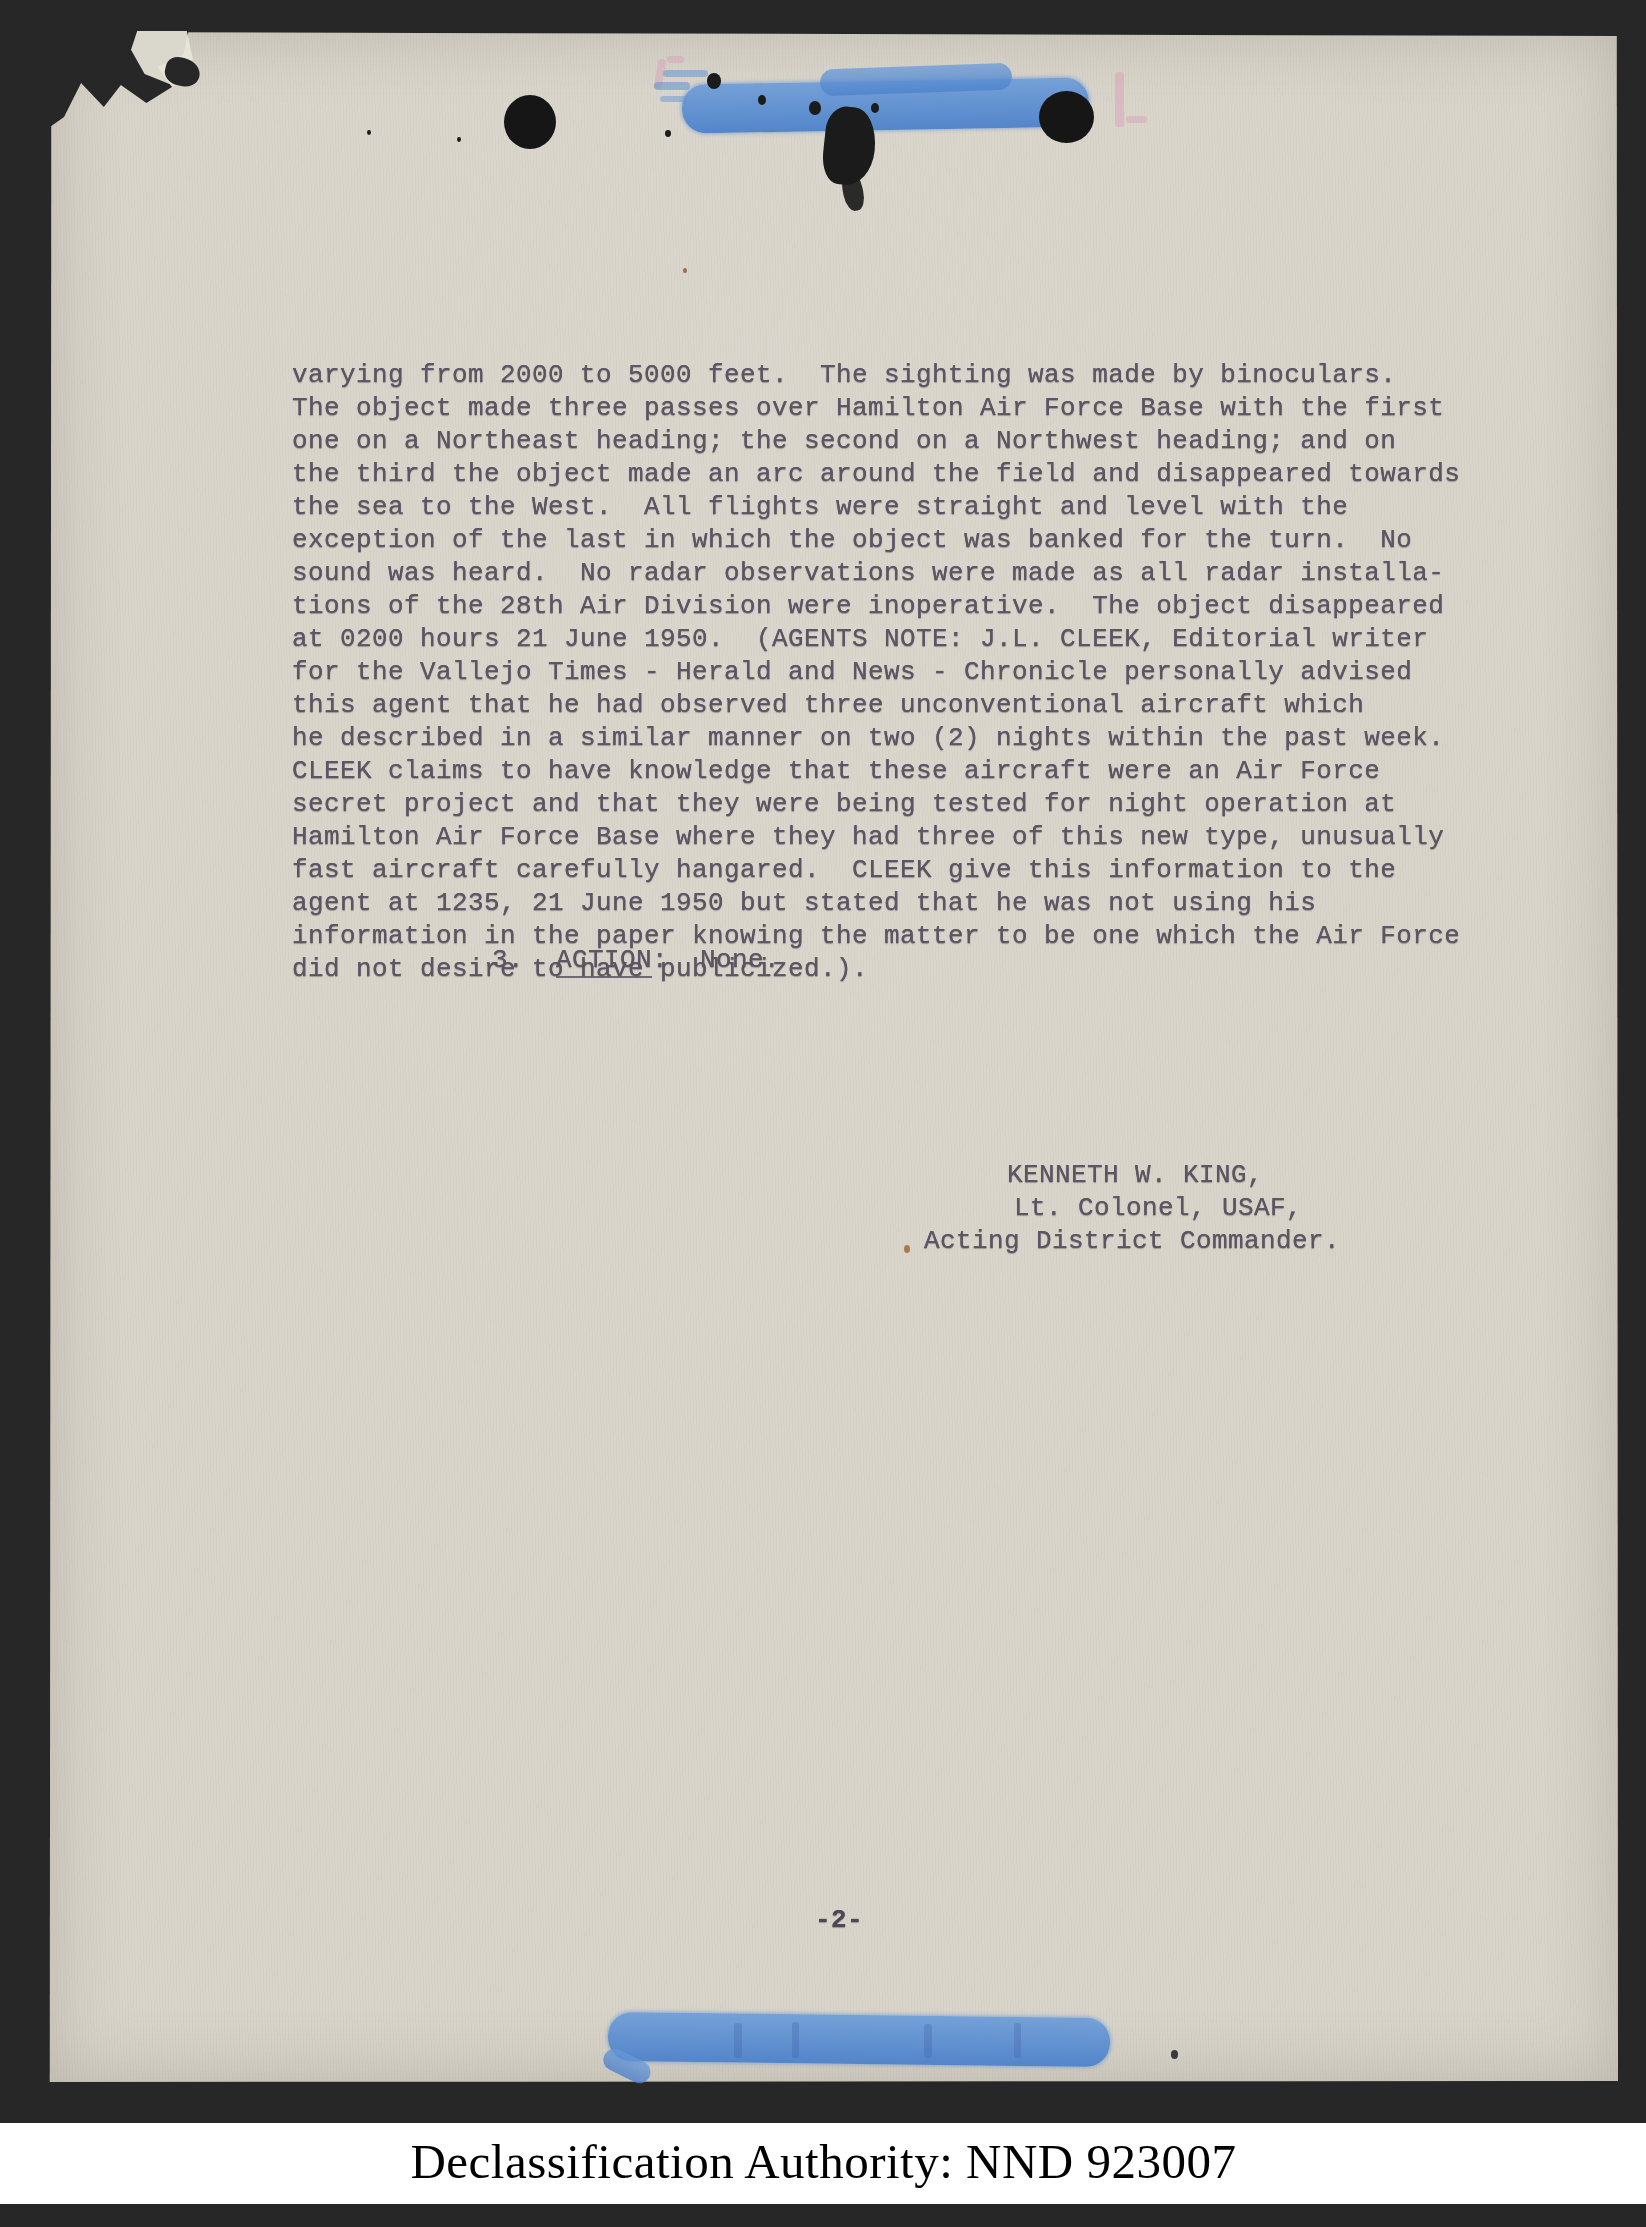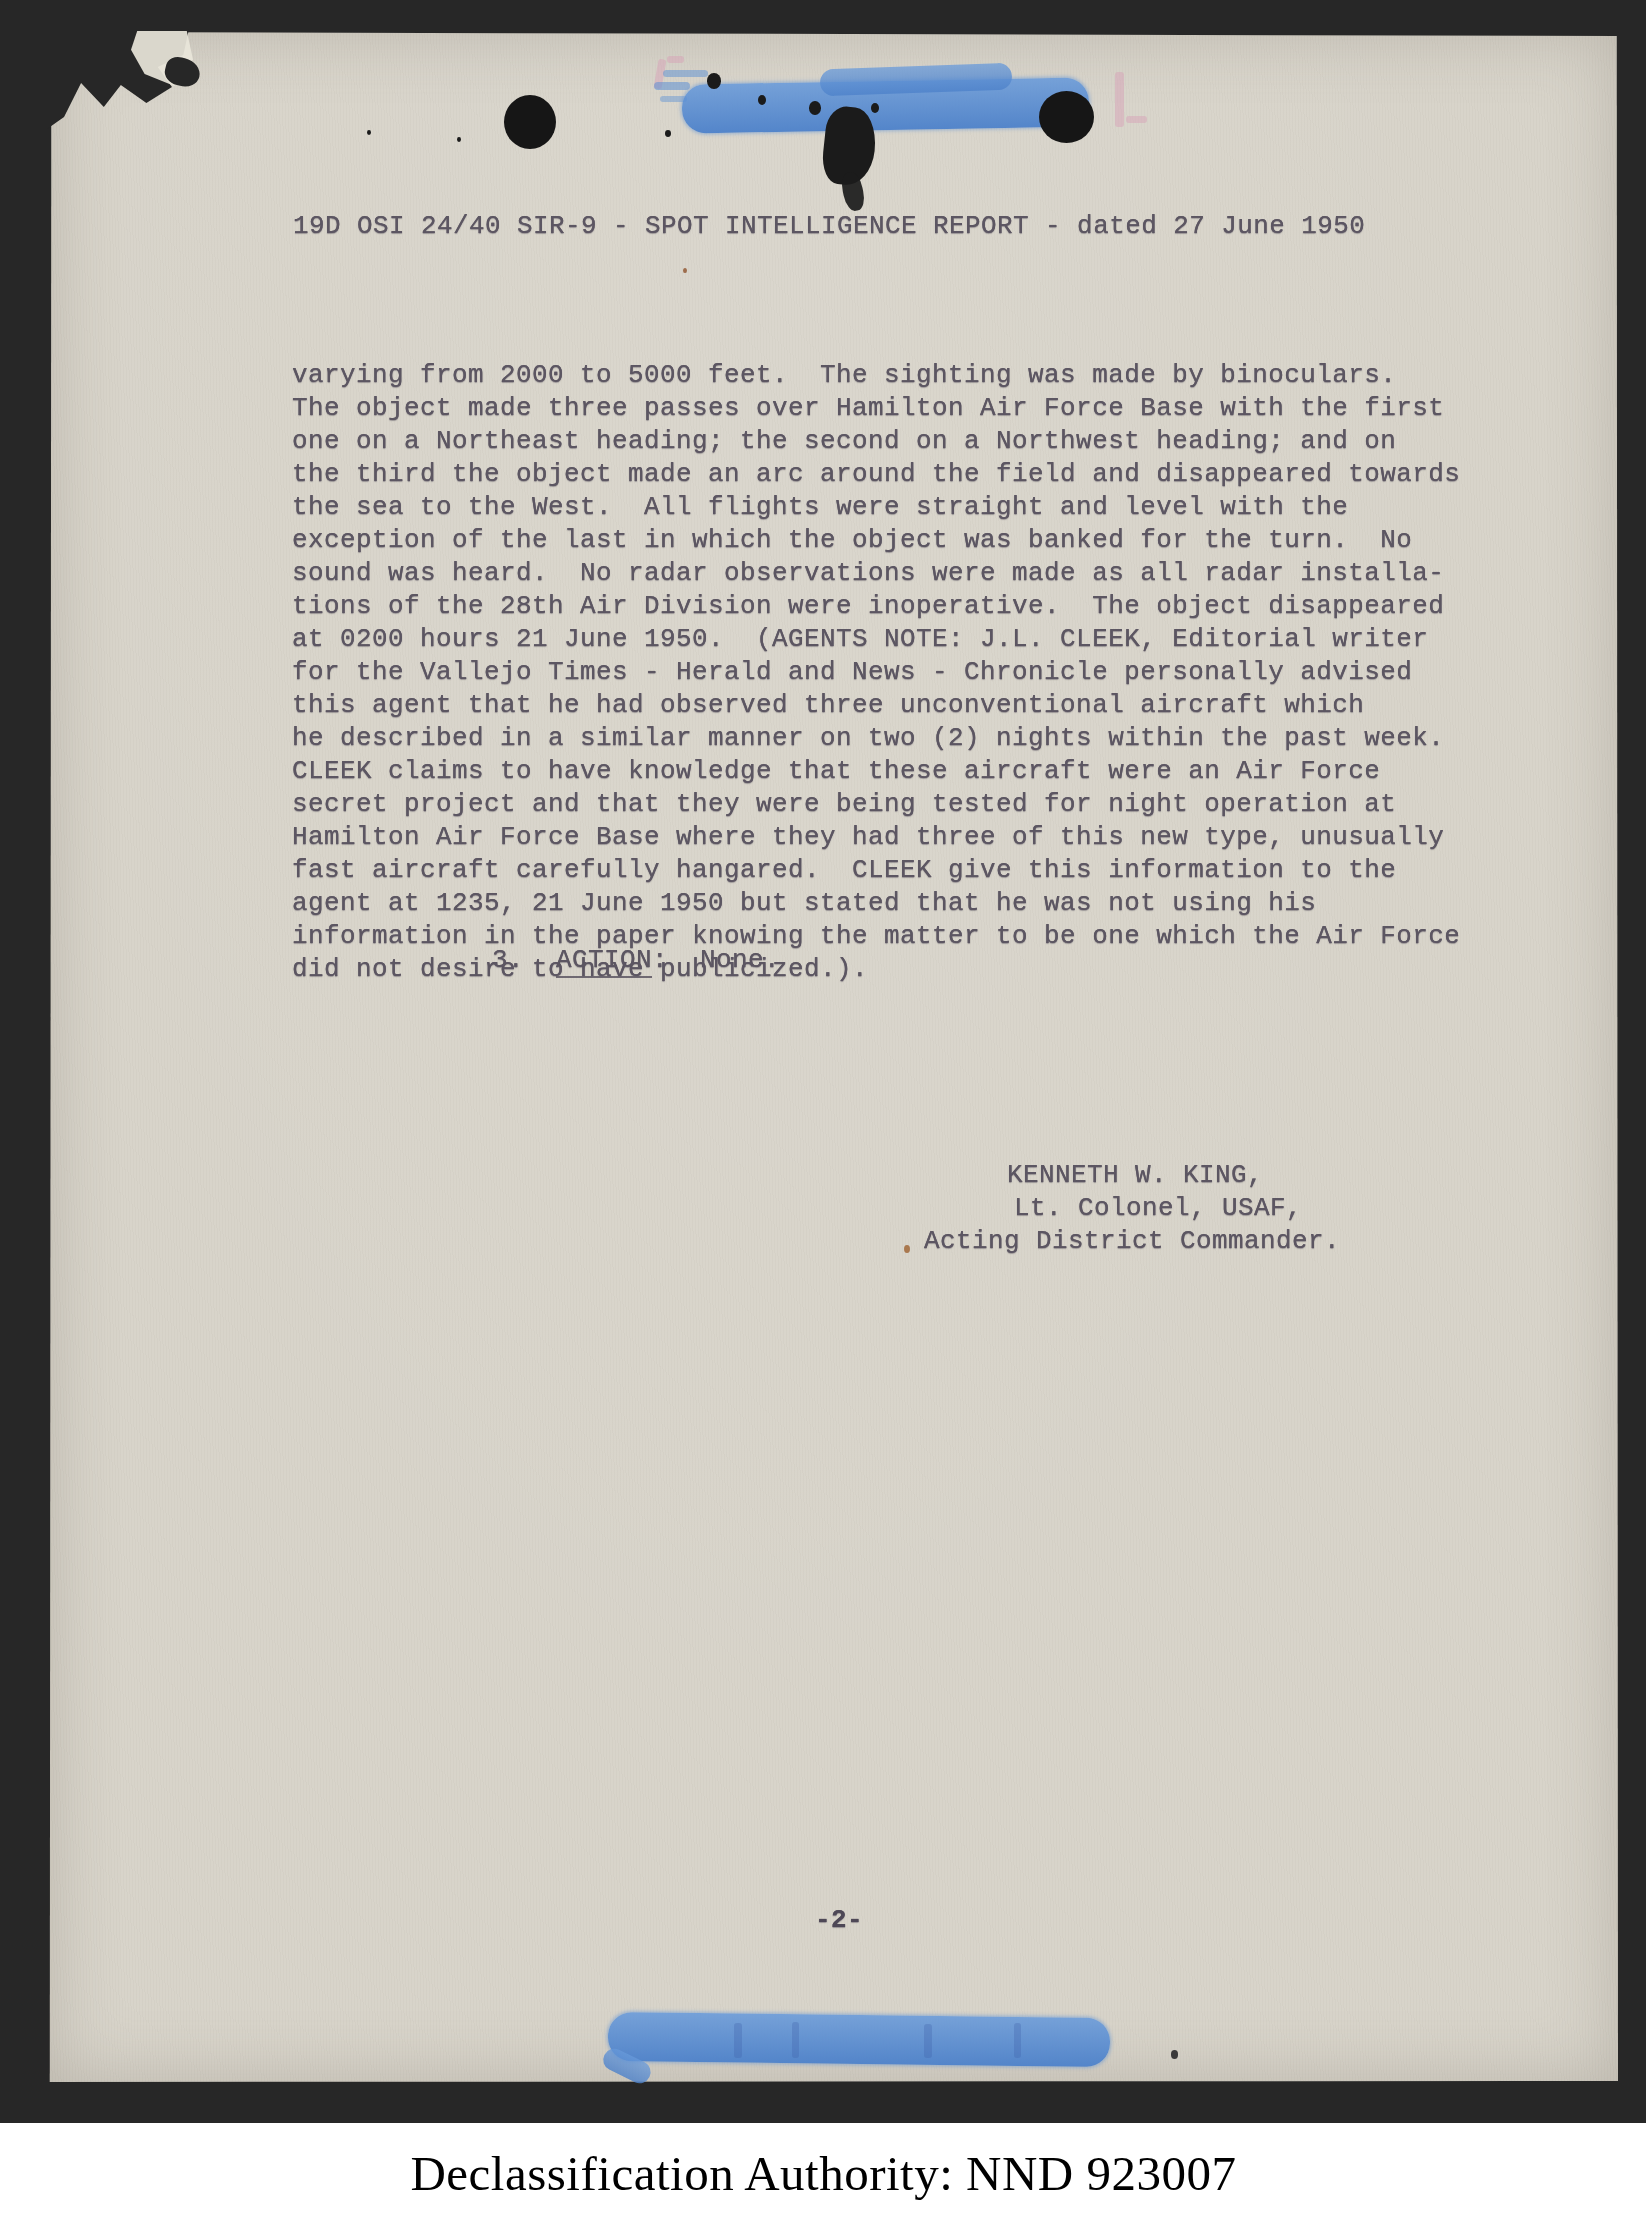--- a/index.html
+++ b/index.html
@@ -94,21 +94,21 @@
   .header-line{left:293px;top:210px;}
   .body-par{left:292px;top:340px;margin-top:19px;}
   .action-line{left:492px;top:944px;}
   .action-line .u{border-bottom:2px solid rgba(92,86,98,.85);padding-bottom:1px;}
   .sig-name{left:1007px;top:1159px;}
   .sig-rank{left:1014px;top:1192px;}
   .sig-title{left:924px;top:1225px;}
   .page-num{left:815px;top:1904px;font-weight:bold;color:#4e4856;}
   
   .strip{
-    position:absolute;left:0;top:2123px;width:1647px;height:105px;
+    position:absolute;left:0;top:2123px;width:1647px;height:81px;
     background:var(--strip,#ffffff);
     display:flex;align-items:center;justify-content:center;
     padding-bottom:4px;box-sizing:border-box;
   }
   .strip-text{
     font-family:"Liberation Serif","DejaVu Serif",serif;
     font-size:49px;color:var(--strip_text,#000);letter-spacing:0.5px;
   }
 </style>
 </head>
@@ -141,21 +141,20 @@
   <div class="blot d4"></div>
   <div class="blot d5"></div>
   <div class="blot d6"></div>
   <div class="blot d7"></div>
   <div class="speck-rust r1"></div>
   <div class="speck-rust r2"></div>
 
   <div class="hole left"></div>
   <div class="hole right"></div>
 
-  <div class="type header-line">19D OSI 24/40 SIR-9 - SPOT INTELLIGENCE REPORT - dated 27 June 1950</div>
 
   <div class="type body-par">varying from 2000 to 5000 feet.  The sighting was made by binoculars.
 The object made three passes over Hamilton Air Force Base with the first
 one on a Northeast heading; the second on a Northwest heading; and on
 the third the object made an arc around the field and disappeared towards
 the sea to the West.  All flights were straight and level with the
 exception of the last in which the object was banked for the turn.  No
 sound was heard.  No radar observations were made as all radar installa-
 tions of the 28th Air Division were inoperative.  The object disappeared
 at 0200 hours 21 June 1950.  (AGENTS NOTE: J.L. CLEEK, Editorial writer

